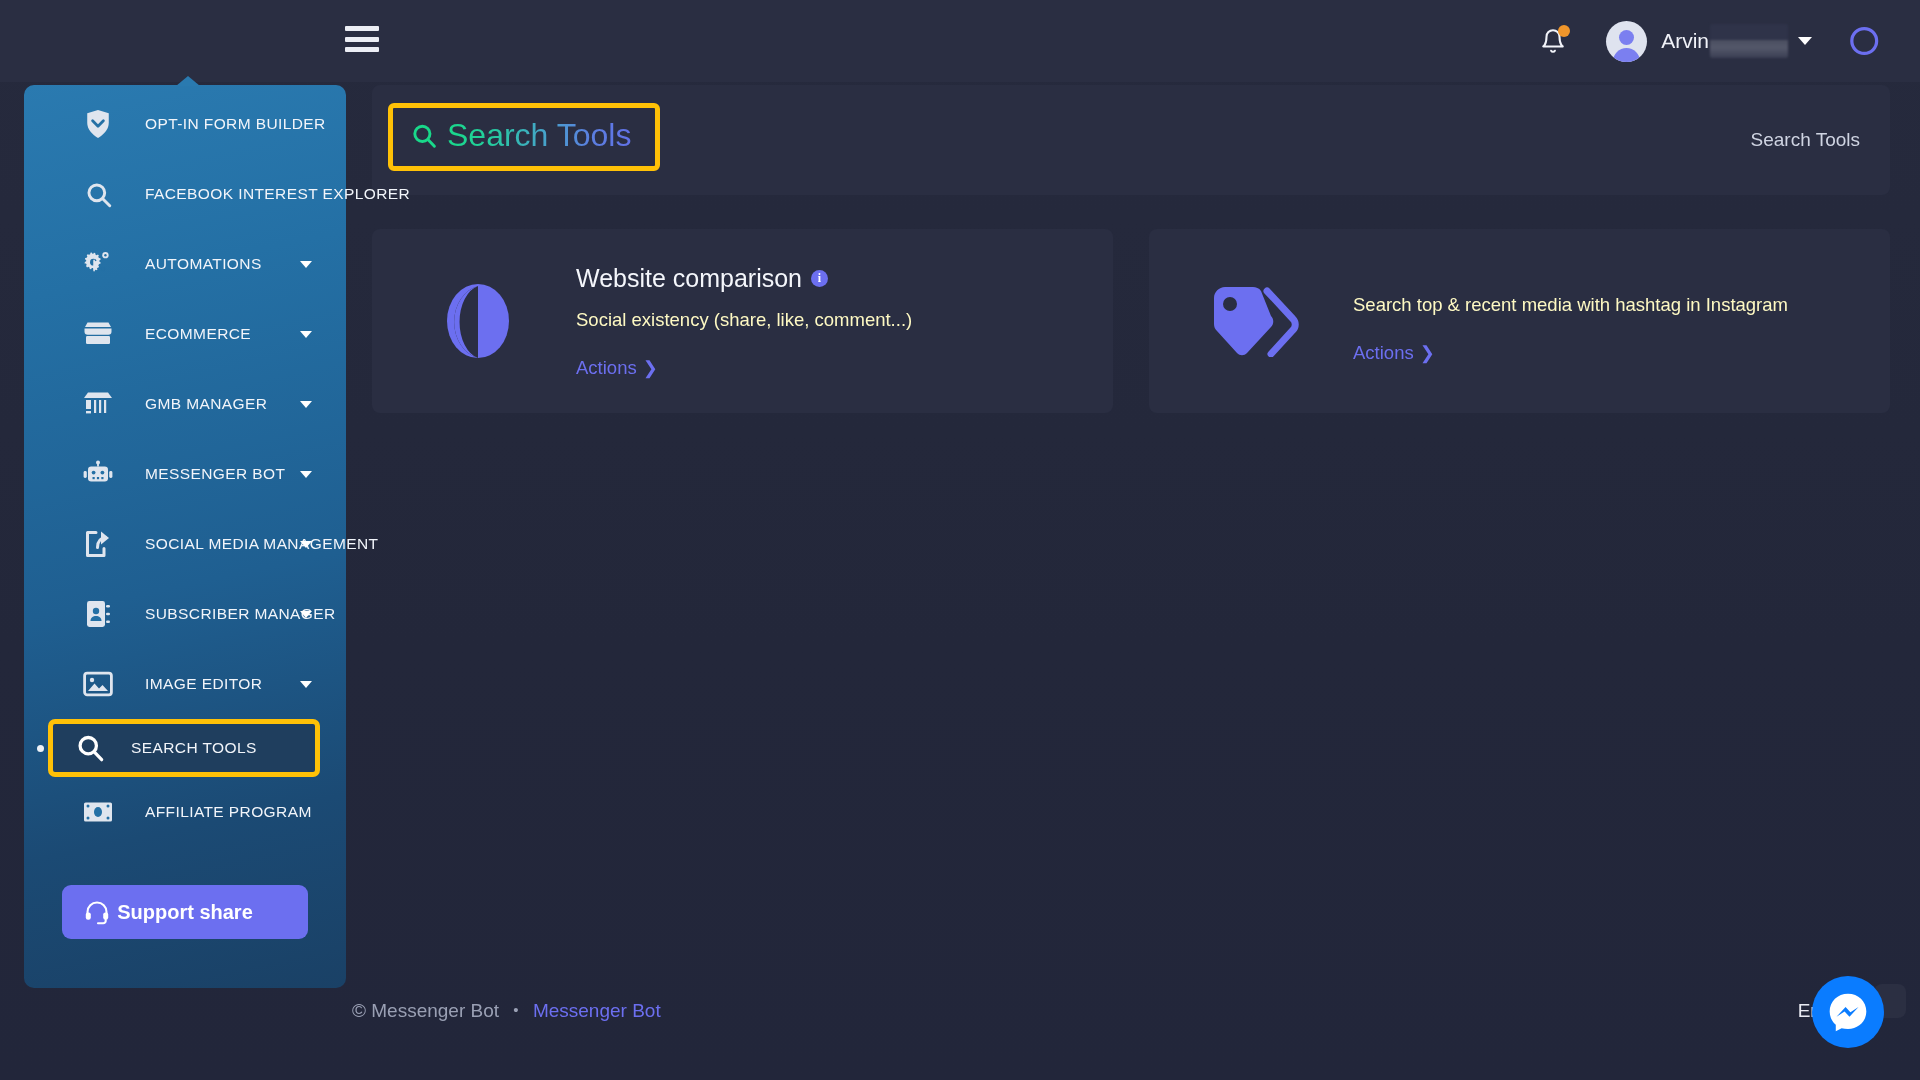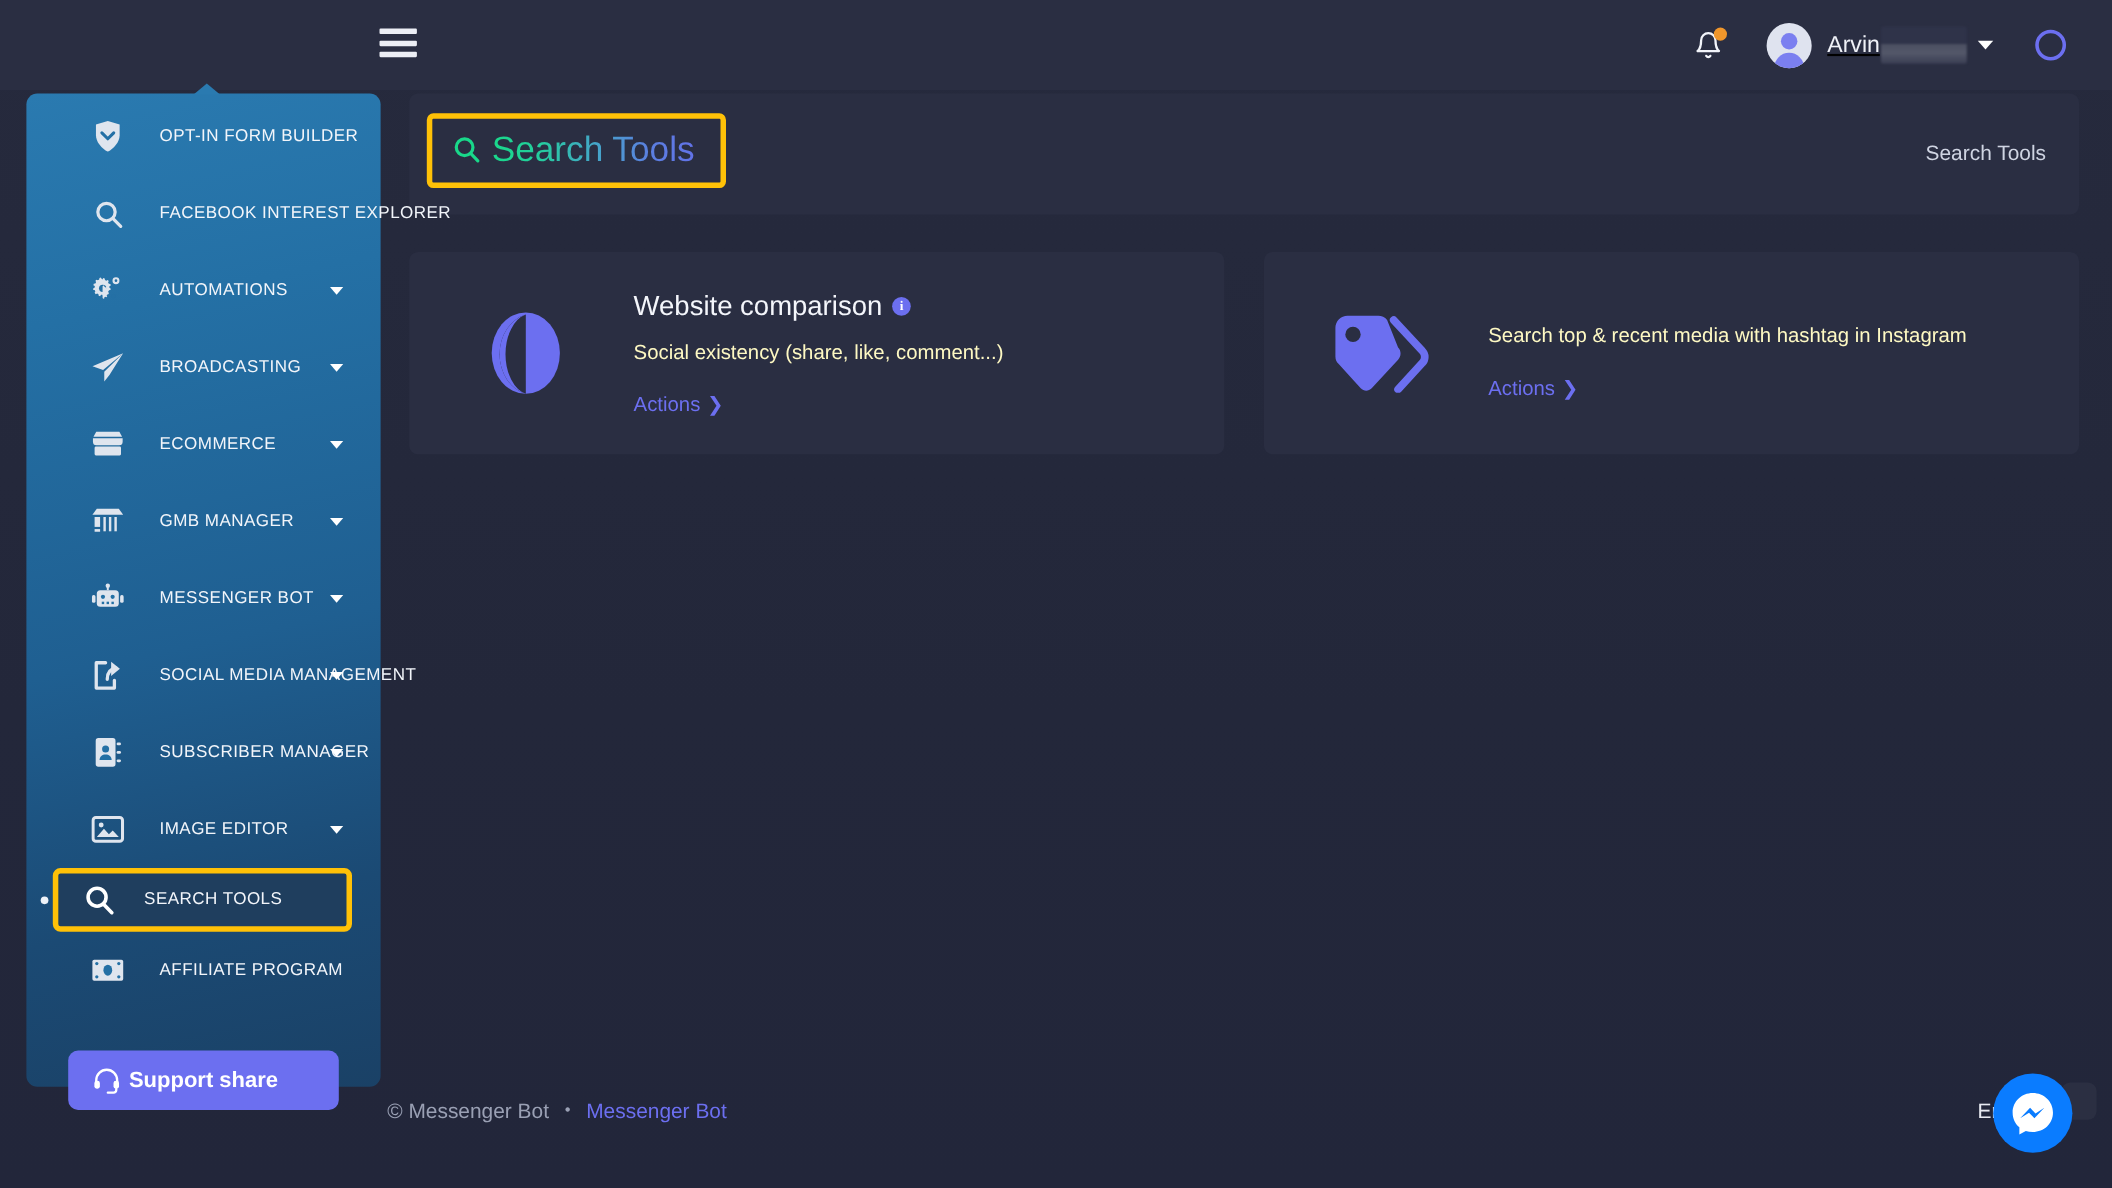--- a/index.html
+++ b/index.html
@@ -24,21 +24,21 @@
   .hamburger {
     position: absolute; left: 345px; top: 26px;
     width: 34px; height: 26px;
     display: flex; flex-direction: column; justify-content: space-between;
     cursor: pointer;
   }
   .hamburger span { display:block; height: 5px; border-radius: 1px; background: #eceef5; }
 
   .topright {
     position: absolute; right: 30px; top: 0; height: 82px;
-    display: flex; align-items: center; gap: 0px; text-decoration: underline;
+    display: flex; align-items: center; gap: 0px;
   }
   .bell-wrap { position: relative; width: 46px; height: 46px; display:flex; align-items:center; justify-content:center; cursor:pointer;}
   .bell-dot {
     position: absolute; top: 7px; right: 6px; width: 12px; height: 12px; border-radius: 50%;
     background: #f0962b;
   }
   .avatar {
     width: 41px; height: 41px; border-radius: 50%;
     background: #dfe3ef; margin-left: 30px;
     position: relative; overflow: hidden; flex: 0 0 auto;
@@ -293,29 +293,20 @@
             <path d="M23 14.5l1-1.8 1.9.5.3 2 1.6 1 1.9-.9 1.4 1.4-.9 1.9 1 1.6 2 .3.5 1.9-1.8 1v1.8l1.8 1-.5 1.9-2 .3-1 1.6.9 1.9-1.4 1.4-1.9-.9-1.6 1-.3 2-1.9.5-1-1.8" transform="translate(-2,2) scale(0.56)"></path>
             <circle cx="21.5" cy="19.5" r="2.3" fill="#2470a5"></circle>
             <circle cx="24" cy="4.5" r="3.4" fill="#dfe5ee"></circle>
             <circle cx="24" cy="4.5" r="1.3" fill="#2470a5"></circle>
           </svg>
         </span>
         <span class="nav-label">AUTOMATIONS</span>
         <span class="nav-caret"></span>
       </div>
 
-      <div class="nav-item">
-        <span class="nav-icon">
-          <svg width="30" height="28" viewBox="0 0 28 26" fill="#dfe5ee">
-            <path d="M27 1 1 12l9 3.2L27 1zM11 16.6V25l4.4-5.6L27 1 11 16.6z"></path>
-          </svg>
-        </span>
-        <span class="nav-label">BROADCASTING</span>
-        <span class="nav-caret"></span>
-      </div>
 
       <div class="nav-item">
         <span class="nav-icon">
           <svg width="30" height="26" viewBox="0 0 30 26" fill="#dfe5ee">
             <path d="M2 6h26l-2.5-4.5h-21L2 6z"></path>
             <path d="M1.5 7.5h27v3a3.2 3.2 0 0 1-3.2 3.2H4.7A3.2 3.2 0 0 1 1.5 10.5v-3z"></path>
             <rect x="3" y="15" width="24" height="8" rx="1.2"></rect>
           </svg>
         </span>
         <span class="nav-label">ECOMMERCE</span>

